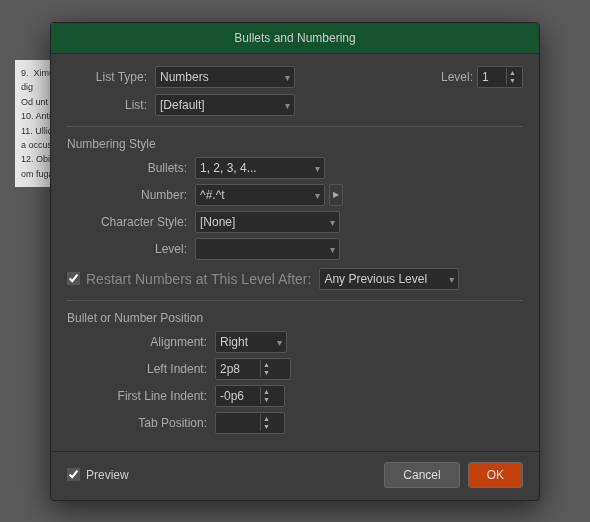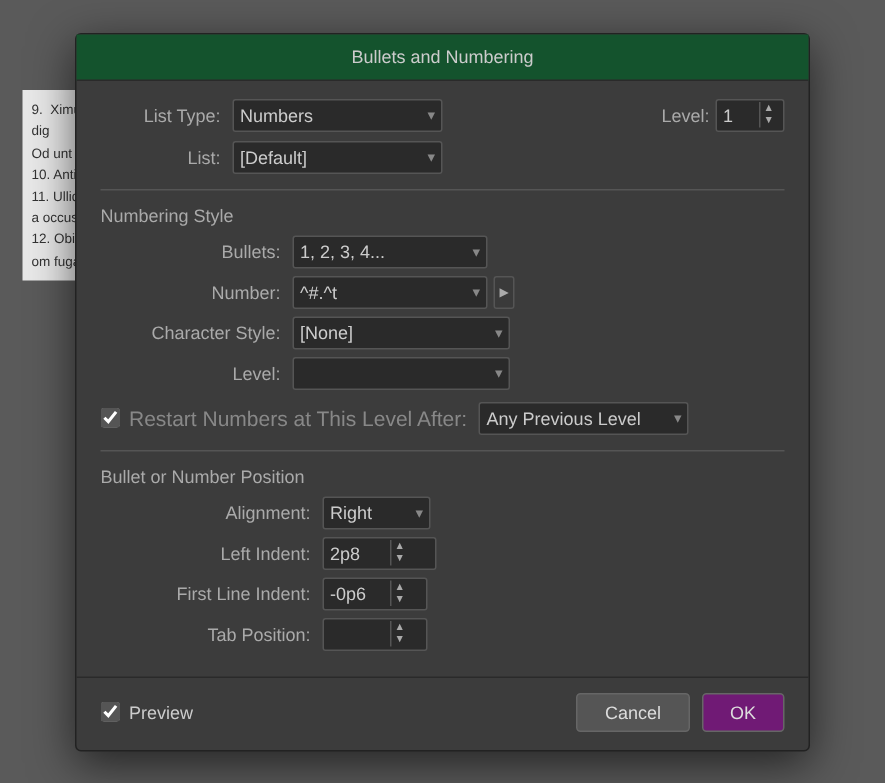--- a/index.html
+++ b/index.html
@@ -210,21 +210,21 @@
       border: 1px solid #666;
       color: #ddd;
       border-radius: 3px;
       padding: 4px 18px;
       font-size: 12px;
       cursor: pointer;
       height: 26px;
     }
 
     .btn-ok {
-      background: #701a75;
+      background: #c2410c;
       min-width: 50px;
     }
   </style>
 </head>
 <body>
 
 <div class="bg-document"></div>
 
 <div style="position:absolute; top:60px; left:15px; width:85px; background:#e8e8e8; padding:6px; font-size:9px; color:#333; line-height:1.6; z-index:1;">
   <div>9. &nbsp;Ximuss gen dig</div>

